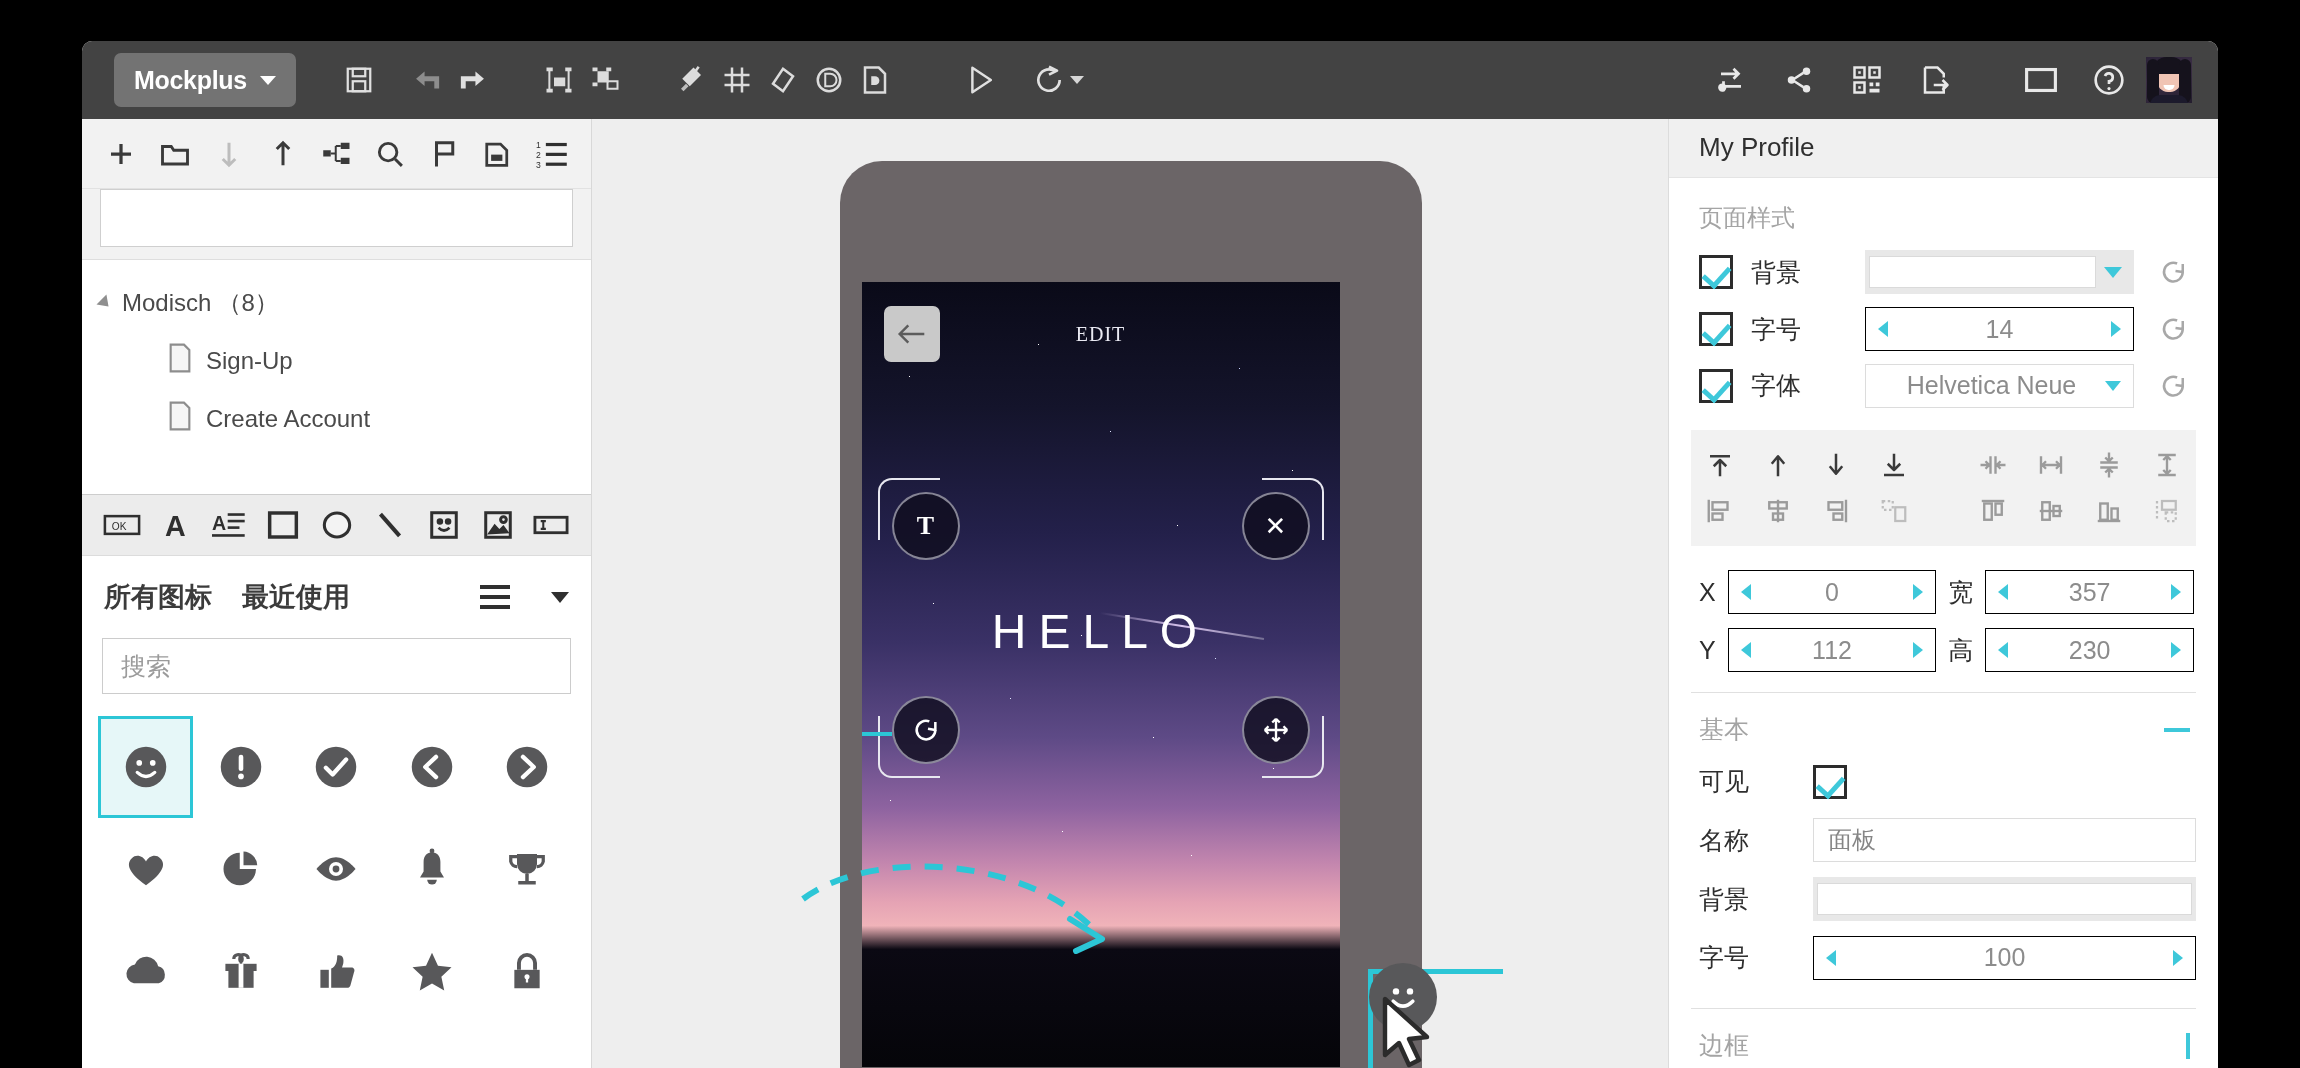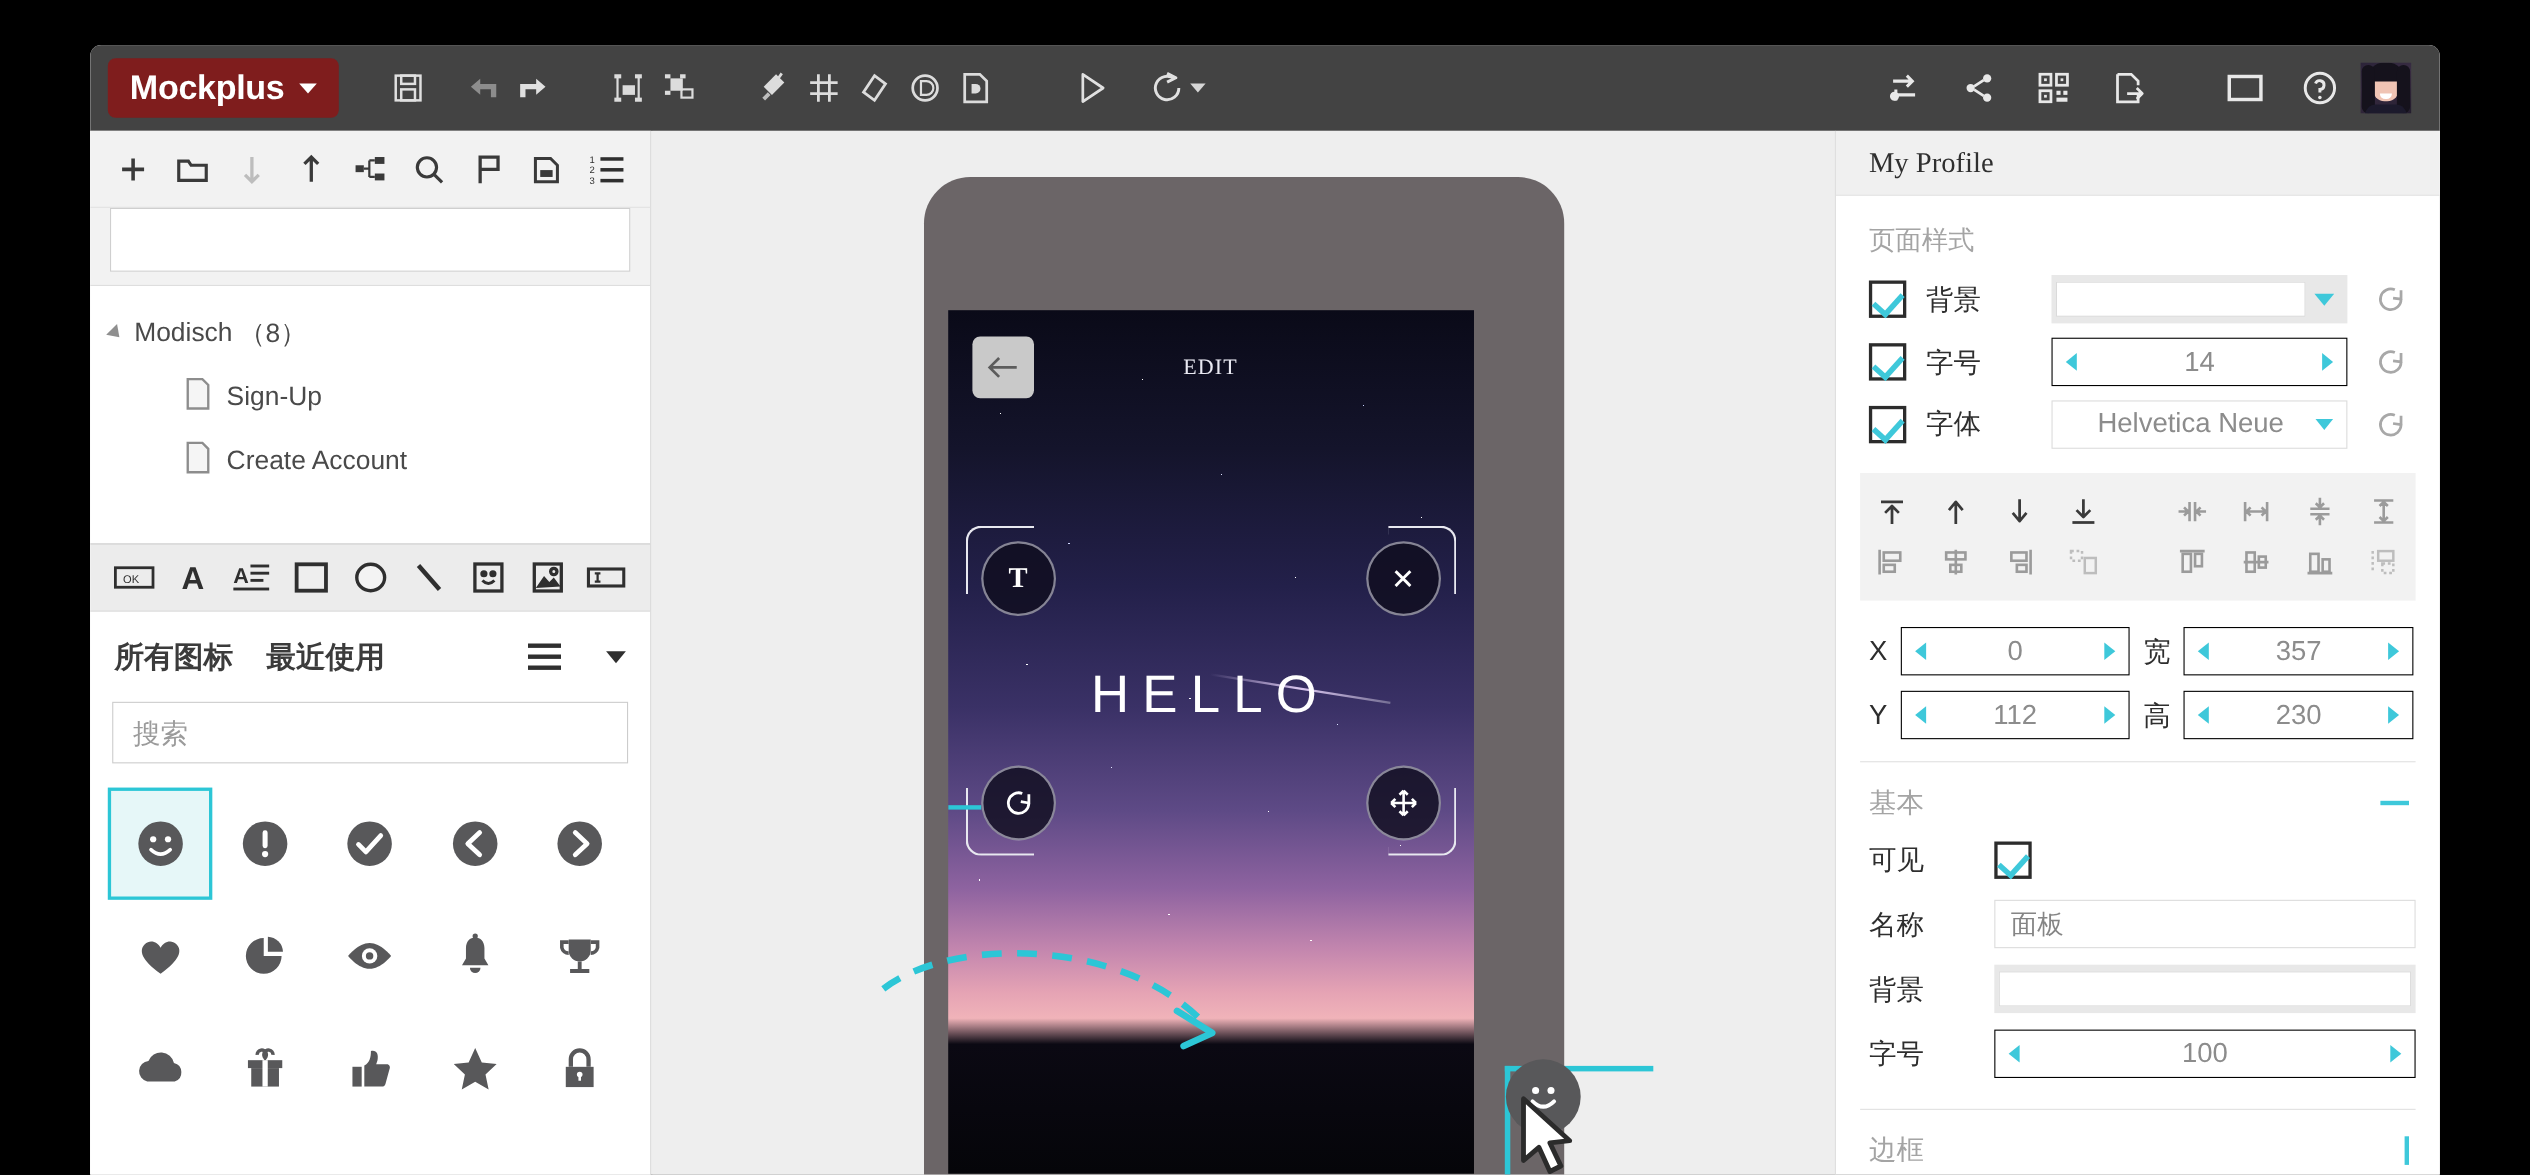--- a/index.html
+++ b/index.html
@@ -21,26 +21,26 @@
     border-radius: 10px 10px 0 0;
     overflow: hidden;
   }
   
   .topbar {
     position: absolute; left: 0; top: 0; width: 100%; height: 78px;
     background: #434343;
     display: flex; align-items: center;
   }
   .logo-btn {
-    margin-left: 16px;
-    background: #7f1d1d; color: #fff;
+    margin-left: 32px;
+    background: #737373; color: #fff;
     border-radius: 7px;
     height: 54px; padding: 0 20px;
     display: flex; align-items: center; gap: 13px;
-    font-size: 31px; font-weight: bold;
+    font-size: 25px; font-weight: bold;
     letter-spacing: -0.3px;
     cursor: pointer;
   }
   .caret-down {
     width: 0; height: 0;
     border-left: 8px solid transparent;
     border-right: 8px solid transparent;
     border-top: 9px solid #fff;
   }
   .tb-icon {
@@ -263,21 +263,20 @@
   
   .right-panel {
     position: absolute; right: 0; top: 0; width: 550px; height: 100%;
     background: #fff; border-left: 1px solid #dcdcdc;
     display: flex; flex-direction: column; overflow: hidden;
   }
   .rp-title {
     height: 62px; background: #f0f0f0; display: flex; align-items: center;
     padding-left: 30px; font-size: 26px; color: #2f2f2f;
     border-bottom: 1px solid #e4e4e4;
-    font-family: Liberation Serif, serif;
   }
   .rp-section-label {
     font-size: 24px; color: #a4a4a4; padding: 24px 0 10px 30px;
   }
   .rp-row {
     display: flex; align-items: center; height: 60px; padding: 0 22px 0 30px; gap: 18px;
   }
   .cbx {
     width: 34px; height: 34px; border: 3px solid #2c2c2c; background: #fff;
     position: relative; flex: none; cursor: pointer;

